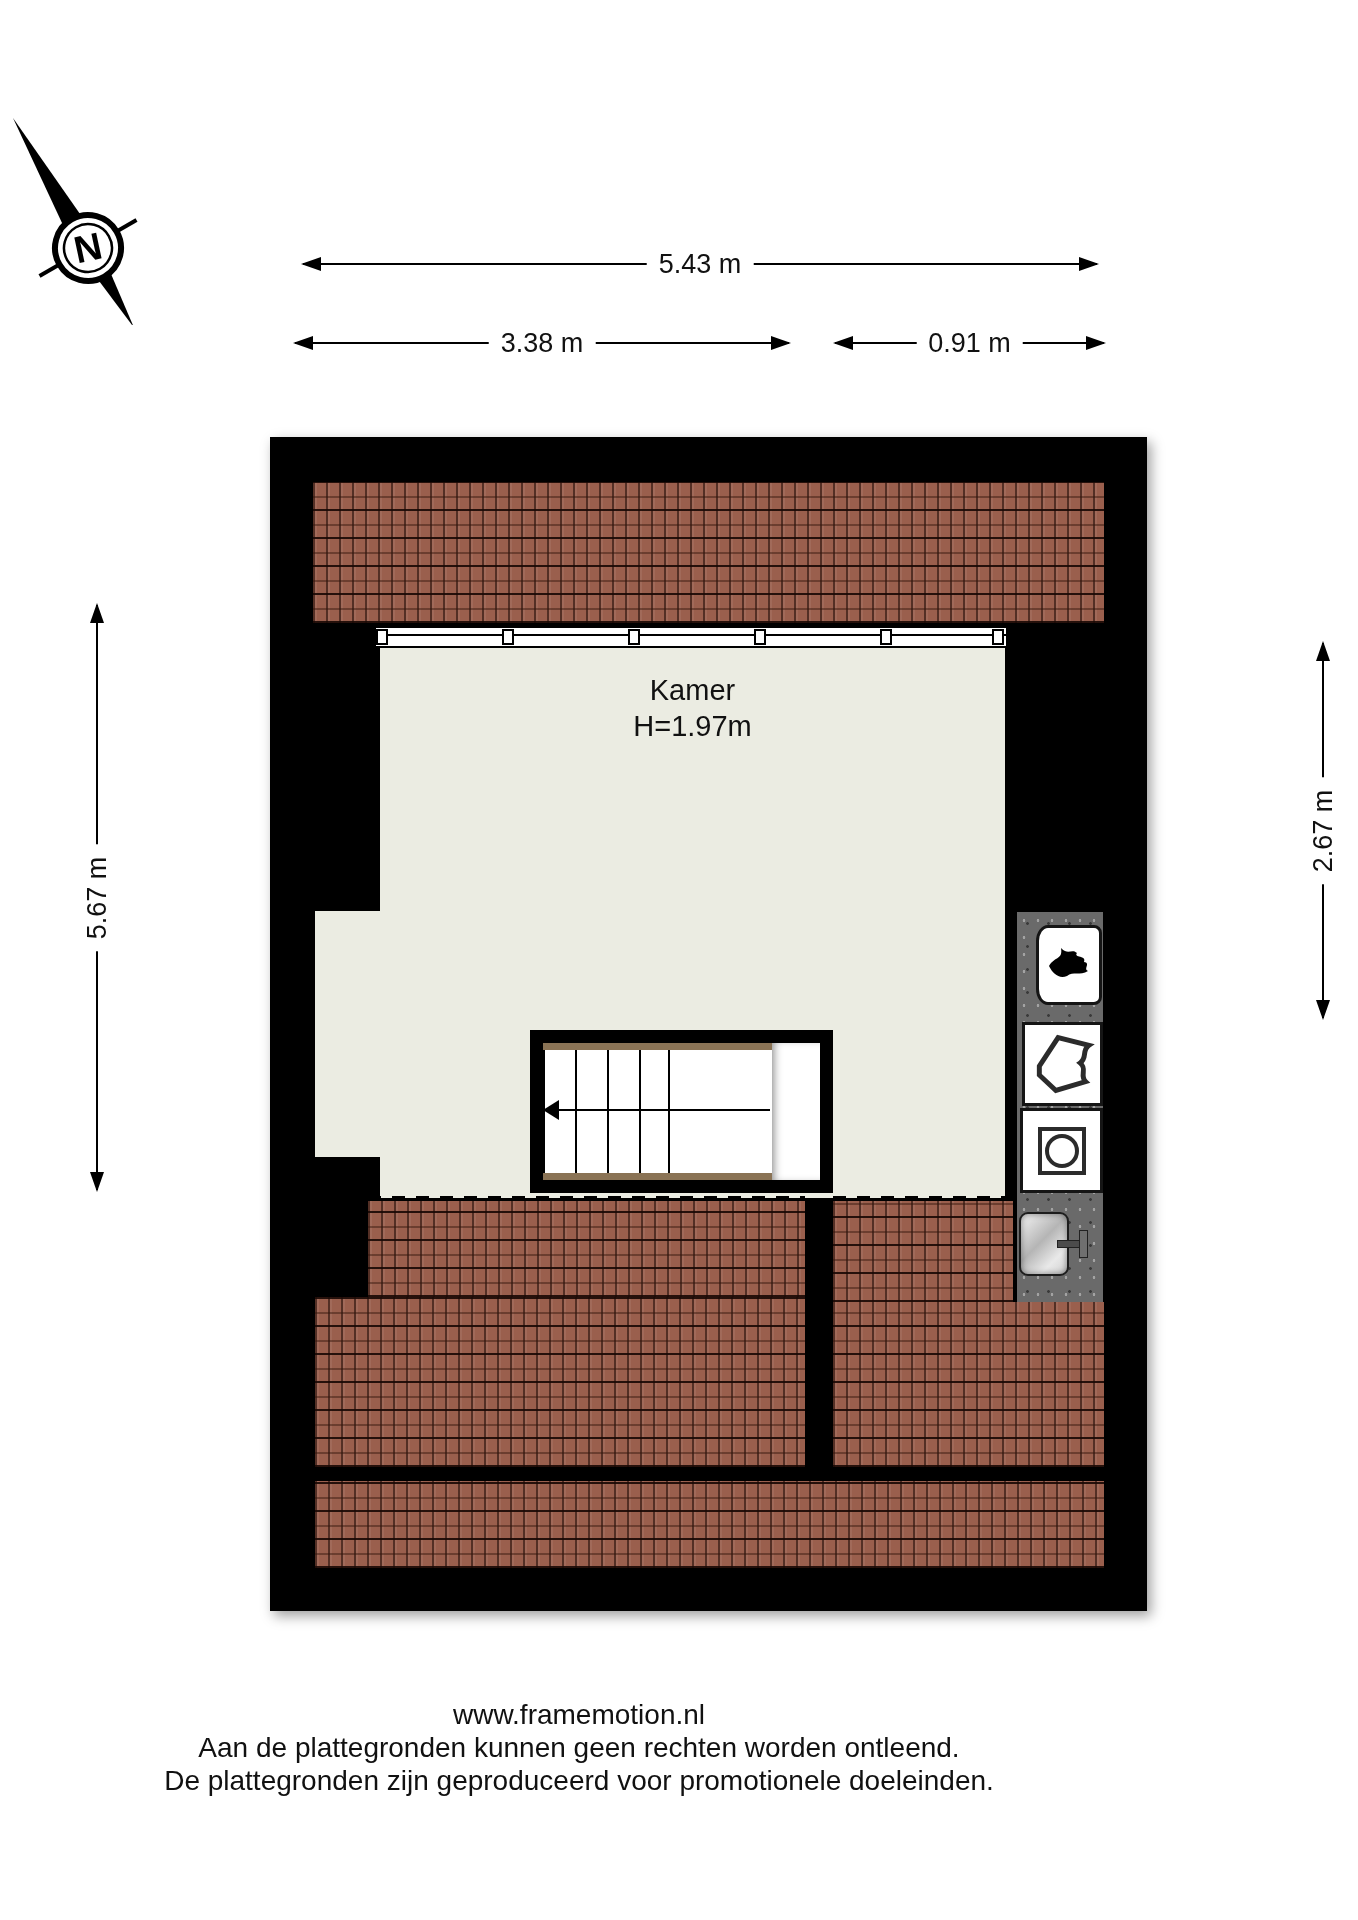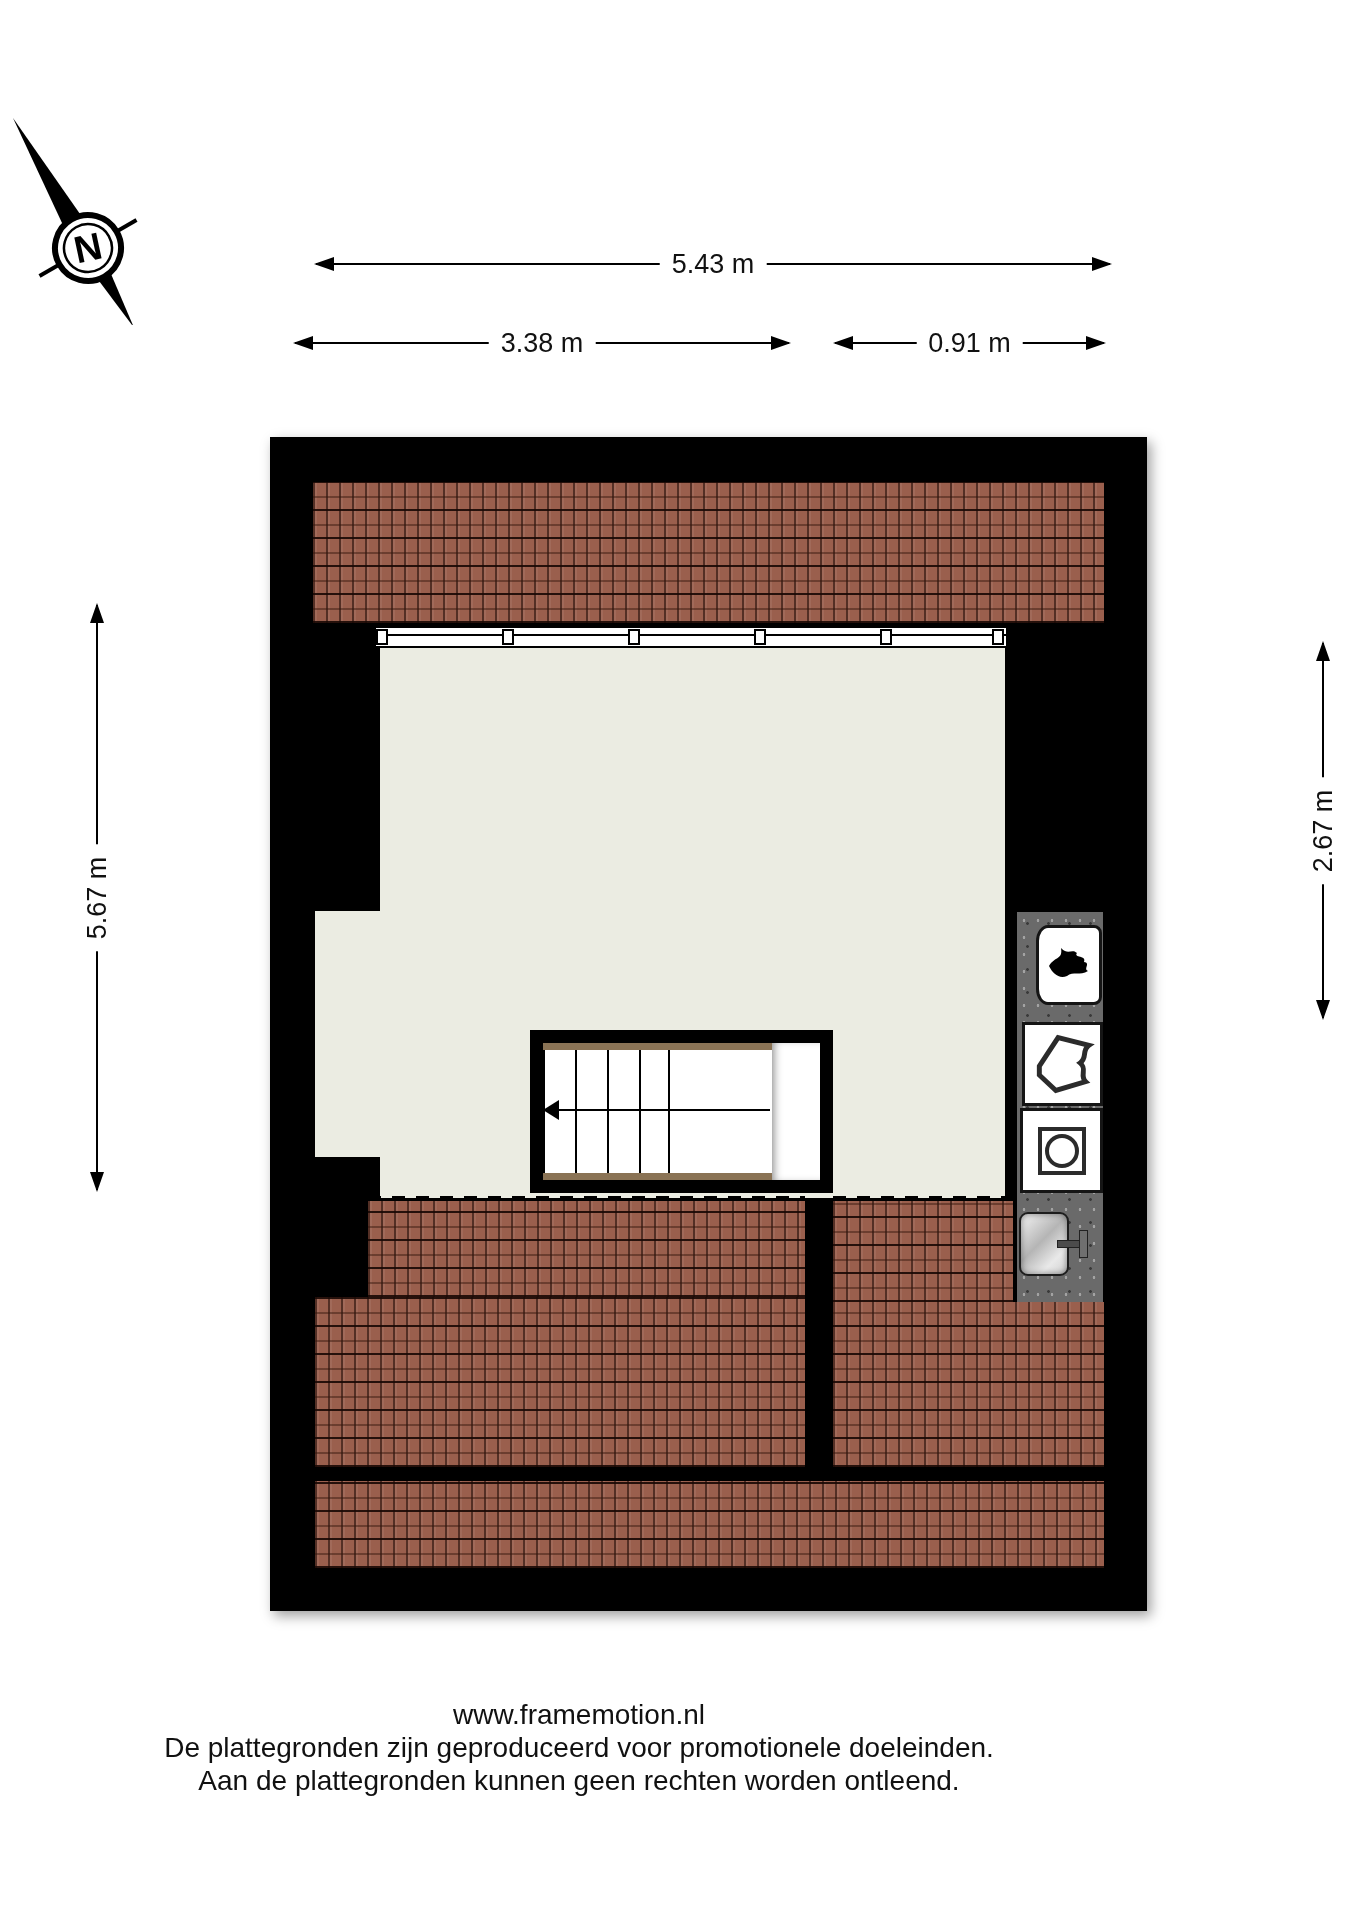--- a/index.html
+++ b/index.html
@@ -123,21 +123,21 @@
       <polygon points="0,-150 -13,0 13,0" fill="#000"></polygon>
       <polygon points="0,92 -11,0 11,0" fill="#000"></polygon>
       <line x1="-56" y1="0" x2="56" y2="0" stroke="#000" stroke-width="4"></line>
       <circle cx="0" cy="0" r="33" fill="#fff" stroke="#000" stroke-width="6"></circle>
       <circle cx="0" cy="0" r="24" fill="#fff" stroke="#000" stroke-width="2.5"></circle>
       <text x="0" y="13" text-anchor="middle" transform="rotate(18)" font-family="Liberation Sans, sans-serif" font-size="38" font-weight="bold" fill="#000">N</text>
     </g>
   </svg>
 </div>
 
-<div class="abs dim-h" style="left:316px;top:263px;width:794px;">
+<div class="abs dim-h" style="left:303px;top:263px;width:794px;">
   <span class="ah ah-left"></span>
   <span class="ah ah-right"></span>
   <span class="dim-label">5.43 m</span>
 </div>
 
 <div class="abs dim-h" style="left:295px;top:342px;width:494px;">
   <span class="ah ah-left"></span>
   <span class="ah ah-right"></span>
   <span class="dim-label">3.38 m</span>
 </div>
@@ -169,20 +169,24 @@
     <span class="mullion" style="left:126px;"></span>
     <span class="mullion" style="left:252px;"></span>
     <span class="mullion" style="left:378px;"></span>
     <span class="mullion" style="left:504px;"></span>
     <span class="mullion" style="left:616px;"></span>
   </div>
 
   <div class="abs floor" style="left:110px;top:211px;width:625px;height:550px;"></div>
   <div class="abs floor" style="left:45px;top:474px;width:66px;height:246px;"></div>
 
+  <div class="abs" id="room-label" style="left:110px;top:235px;width:625px;">
+    <div>Kamer</div>
+    <div>H=1.97m</div>
+  </div>
 
   <div class="abs dash-line" style="left:98px;top:759px;width:437px;"></div>
   <div class="abs dash-line" style="left:563px;top:759px;width:180px;"></div>
   <div class="abs dash-line" style="left:747px;top:759px;width:86px;"></div>
 
   <div class="abs tiles" style="left:98px;top:764px;width:437px;height:96px;"></div>
   <div class="abs tiles" style="left:45px;top:860px;width:490px;height:170px;"></div>
   <div class="abs tiles" style="left:563px;top:764px;width:180px;height:101px;"></div>
   <div class="abs tiles" style="left:563px;top:865px;width:271px;height:165px;"></div>
 
@@ -223,15 +227,15 @@
 
     <div id="sink-body"></div>
     <div id="sink-spout"></div>
     <div id="sink-handle"></div>
   </div>
 
 </div>
 
 <div class="abs" id="footer">
   <div>www.framemotion.nl</div>
+  <div>Aan de plattegronden kunnen geen rechten worden ontleend.</div>
   <div>De plattegronden zijn geproduceerd voor promotionele doeleinden.</div>
-  <div>Aan de plattegronden kunnen geen rechten worden ontleend.</div>
 </div>
 
 </body></html>

